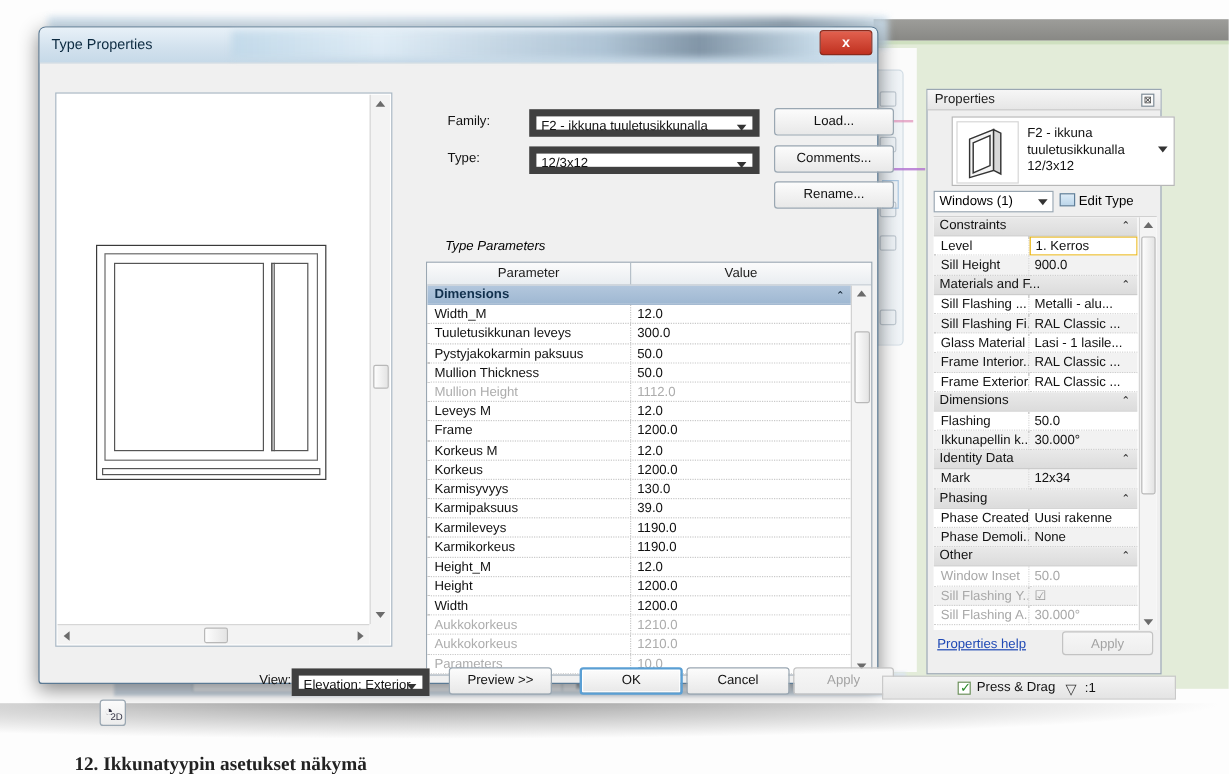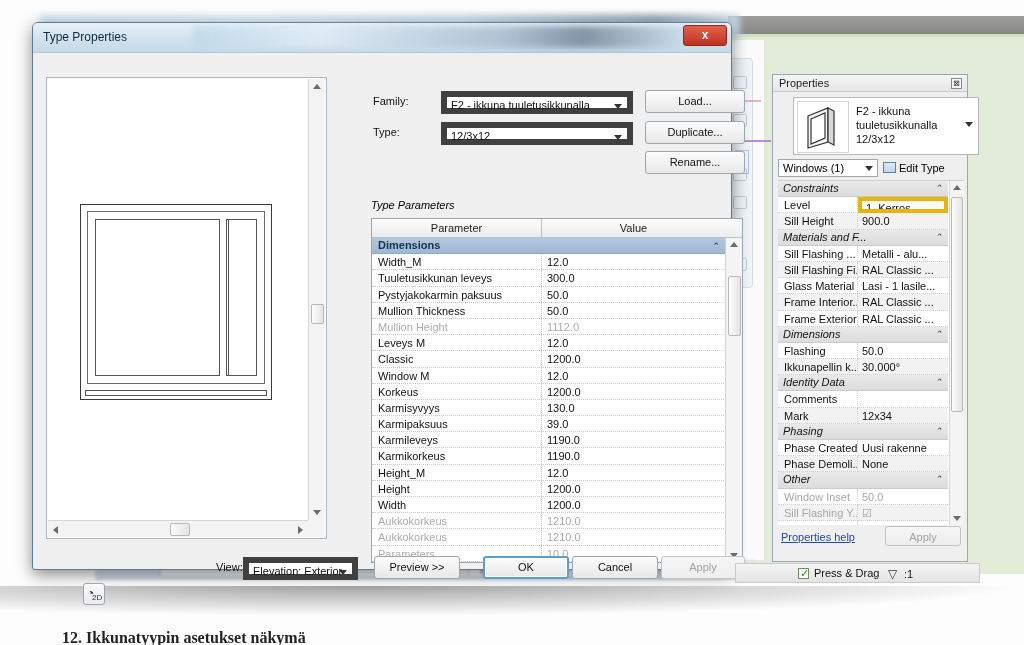--- a/index.html
+++ b/index.html
@@ -107,21 +107,21 @@
     border:1px solid #9aa7b2; border-radius:3px;
     font-size:11px; text-align:center; color:#111; cursor:pointer;
     line-height:21px;
   }
   .btn.disabled { color:#a3a3a3; background:linear-gradient(#f6f6f6,#eeeeee); border-color:#c3c3c3; cursor:default; }
   .btn.default { border:2px solid #5a9fd4; box-shadow:inset 0 0 0 1px #fff; line-height:19px; }
 
   
   #type-params-lbl { position:absolute; left:338px; top:146px; font-size:11px;font-style:italic; }
   #ptable {
-    position:absolute; left:338px; top:165px; width:372px; height:345px;
+    position:absolute; left:322px; top:165px; width:372px; height:345px;
     background:#fff; border:1px solid #9aa7b2; overflow:hidden;
   }
   #ptable-head { display:flex; height:19px; background:linear-gradient(#fbfbfb,#e9edf1); border-bottom:1px solid #b6c0c9; }
   .th { font-size:11px; text-align:center; line-height:18px; color:#1b1b1b; }
   .th.param { width:170px; border-right:1px solid #b6c0c9; }
   .th.value { width:183px; }
   #rows-clip { position:absolute; left:0; top:19px; width:354px; bottom:0; overflow:hidden; }
   .grow { display:flex; height:16.2px; border-bottom:1px dotted #c9c9c9; }
   .grow .pname { width:170px; padding-left:6px; font-size:11px; line-height:16px; color:#111;
       border-right:1px dotted #c9c9c9; white-space:nowrap; overflow:hidden; }
@@ -165,22 +165,22 @@
   #props-list { position:absolute; left:5px; top:105px; width:186px; height:345px; overflow:hidden;
       background:#fff; border-top:1px solid #d0d0d0; }
   #plist-clip { position:absolute; left:0; top:0; width:170px; height:100%; overflow:hidden; }
   .prow { display:flex; height:16.2px; }
   .prow .k { width:80px; padding-left:6px; font-size:11px; line-height:16px; color:#111;
       background:#fff; border-bottom:1px dotted #cfcfcf; border-right:1px dotted #cfcfcf; white-space:nowrap; overflow:hidden; }
   .prow .v { width:90px; padding-left:4px; font-size:11px; line-height:16px; color:#111;
       background:#fff; border-bottom:1px dotted #cfcfcf; white-space:nowrap; overflow:hidden; }
   .prow.alt .k, .prow.alt .v { background:#f2f2f2; }
   .prow.dim .k, .prow.dim .v { color:#a8a8a8; }
-  .prow.focus .v { border:4px solid #eab308; line-height:14px; }
-  .pgrp { height:16.2px; background:linear-gradient(#e9e9e9,#dcdcdc); position:relative; border-bottom:1px solid #cbcbcb;font-style:italic; }
+  .prow.focus .v { border:1px solid #eab308; line-height:14px; }
+  .pgrp { height:16.2px; background:linear-gradient(#e9e9e9,#dcdcdc); position:relative; border-bottom:1px solid #cbcbcb; }
   .pgrp .t { position:absolute; left:5px; top:1px; font-size:11px; color:#111; }
   .pgrp .c { position:absolute; right:6px; top:2px; font-size:9px; color:#333; }
   #plist-vscroll { position:absolute; right:0; top:0; width:15px; height:100%; background:#f4f4f4; border-left:1px solid #d6d6d6; }
   #props-help { position:absolute; left:8px; top:456px; font-size:11px; color:#1f49b5; text-decoration:underline; cursor:pointer; }
   #props-apply { position:absolute; left:112px; top:451px; width:76px; height:20px; }
   #statusbar { position:absolute; left:735px; top:563px; width:245px; height:20px;
       background:linear-gradient(#f3f3f3,#e4e4e4); border:1px solid #c9c9c9; }
   #pd-check { position:absolute; left:62px; top:4px; width:11px; height:11px; border:1px solid #6b8f5b; background:#fff; }
   #pd-check .tick { position:absolute; left:1px; top:-2px; font-size:11px; color:#2a8a2a; }
   #pd-label { position:absolute; left:78px; top:3px; font-size:11px; color:#111; }
@@ -252,21 +252,21 @@
       <span>F2 - ikkuna tuuletusikkunalla</span>
       <span class="caret"></span>
     </div>
     <div class="btn" style="left:612px;top:37px;width:100px">Load...</div>
 
     <div class="lbl" style="left:340px;top:73px">Type:</div>
     <div class="combo" style="left:408px;top:69px;width:192px">
       <span>12/3x12</span>
       <span class="caret"></span>
     </div>
-    <div class="btn" style="left:612px;top:68px;width:100px">Duplicate...</div>
+    <div class="btn" style="left:612px;top:68px;width:100px">Comments...</div>
     <div class="btn" style="left:612px;top:98px;width:100px">Rename...</div>
 
     <div id="type-params-lbl">Type Parameters</div>
 
     <div id="ptable">
       <div id="ptable-head">
         <div class="th param">Parameter</div>
         <div class="th value">Value</div>
       </div>
       <div id="rows-clip">
@@ -292,25 +292,25 @@
           </div>
           <div class="grow dim">
             <div class="pname">Mullion Height</div>
             <div class="pval">1112.0</div>
           </div>
           <div class="grow">
             <div class="pname">Leveys M</div>
             <div class="pval">12.0</div>
           </div>
           <div class="grow">
-            <div class="pname">Classic</div>
+            <div class="pname">Frame</div>
             <div class="pval">1200.0</div>
           </div>
           <div class="grow">
-            <div class="pname">Window M</div>
+            <div class="pname">Korkeus M</div>
             <div class="pval">12.0</div>
           </div>
           <div class="grow">
             <div class="pname">Korkeus</div>
             <div class="pval">1200.0</div>
           </div>
           <div class="grow">
             <div class="pname">Karmisyvyys</div>
             <div class="pval">130.0</div>
           </div>
@@ -447,24 +447,20 @@
           <div class="v">50.0</div>
         </div>
         <div class="prow alt">
           <div class="k">Ikkunapellin k...</div>
           <div class="v">30.000°</div>
         </div>
         <div class="pgrp">
           <span class="t">Identity Data</span>
           <span class="c">⌃</span>
         </div>
-        <div class="prow">
-          <div class="k">Comments</div>
-          <div class="v"></div>
-        </div>
         <div class="prow alt">
           <div class="k">Mark</div>
           <div class="v">12x34</div>
         </div>
         <div class="pgrp">
           <span class="t">Phasing</span>
           <span class="c">⌃</span>
         </div>
         <div class="prow">
           <div class="k">Phase Created</div>

